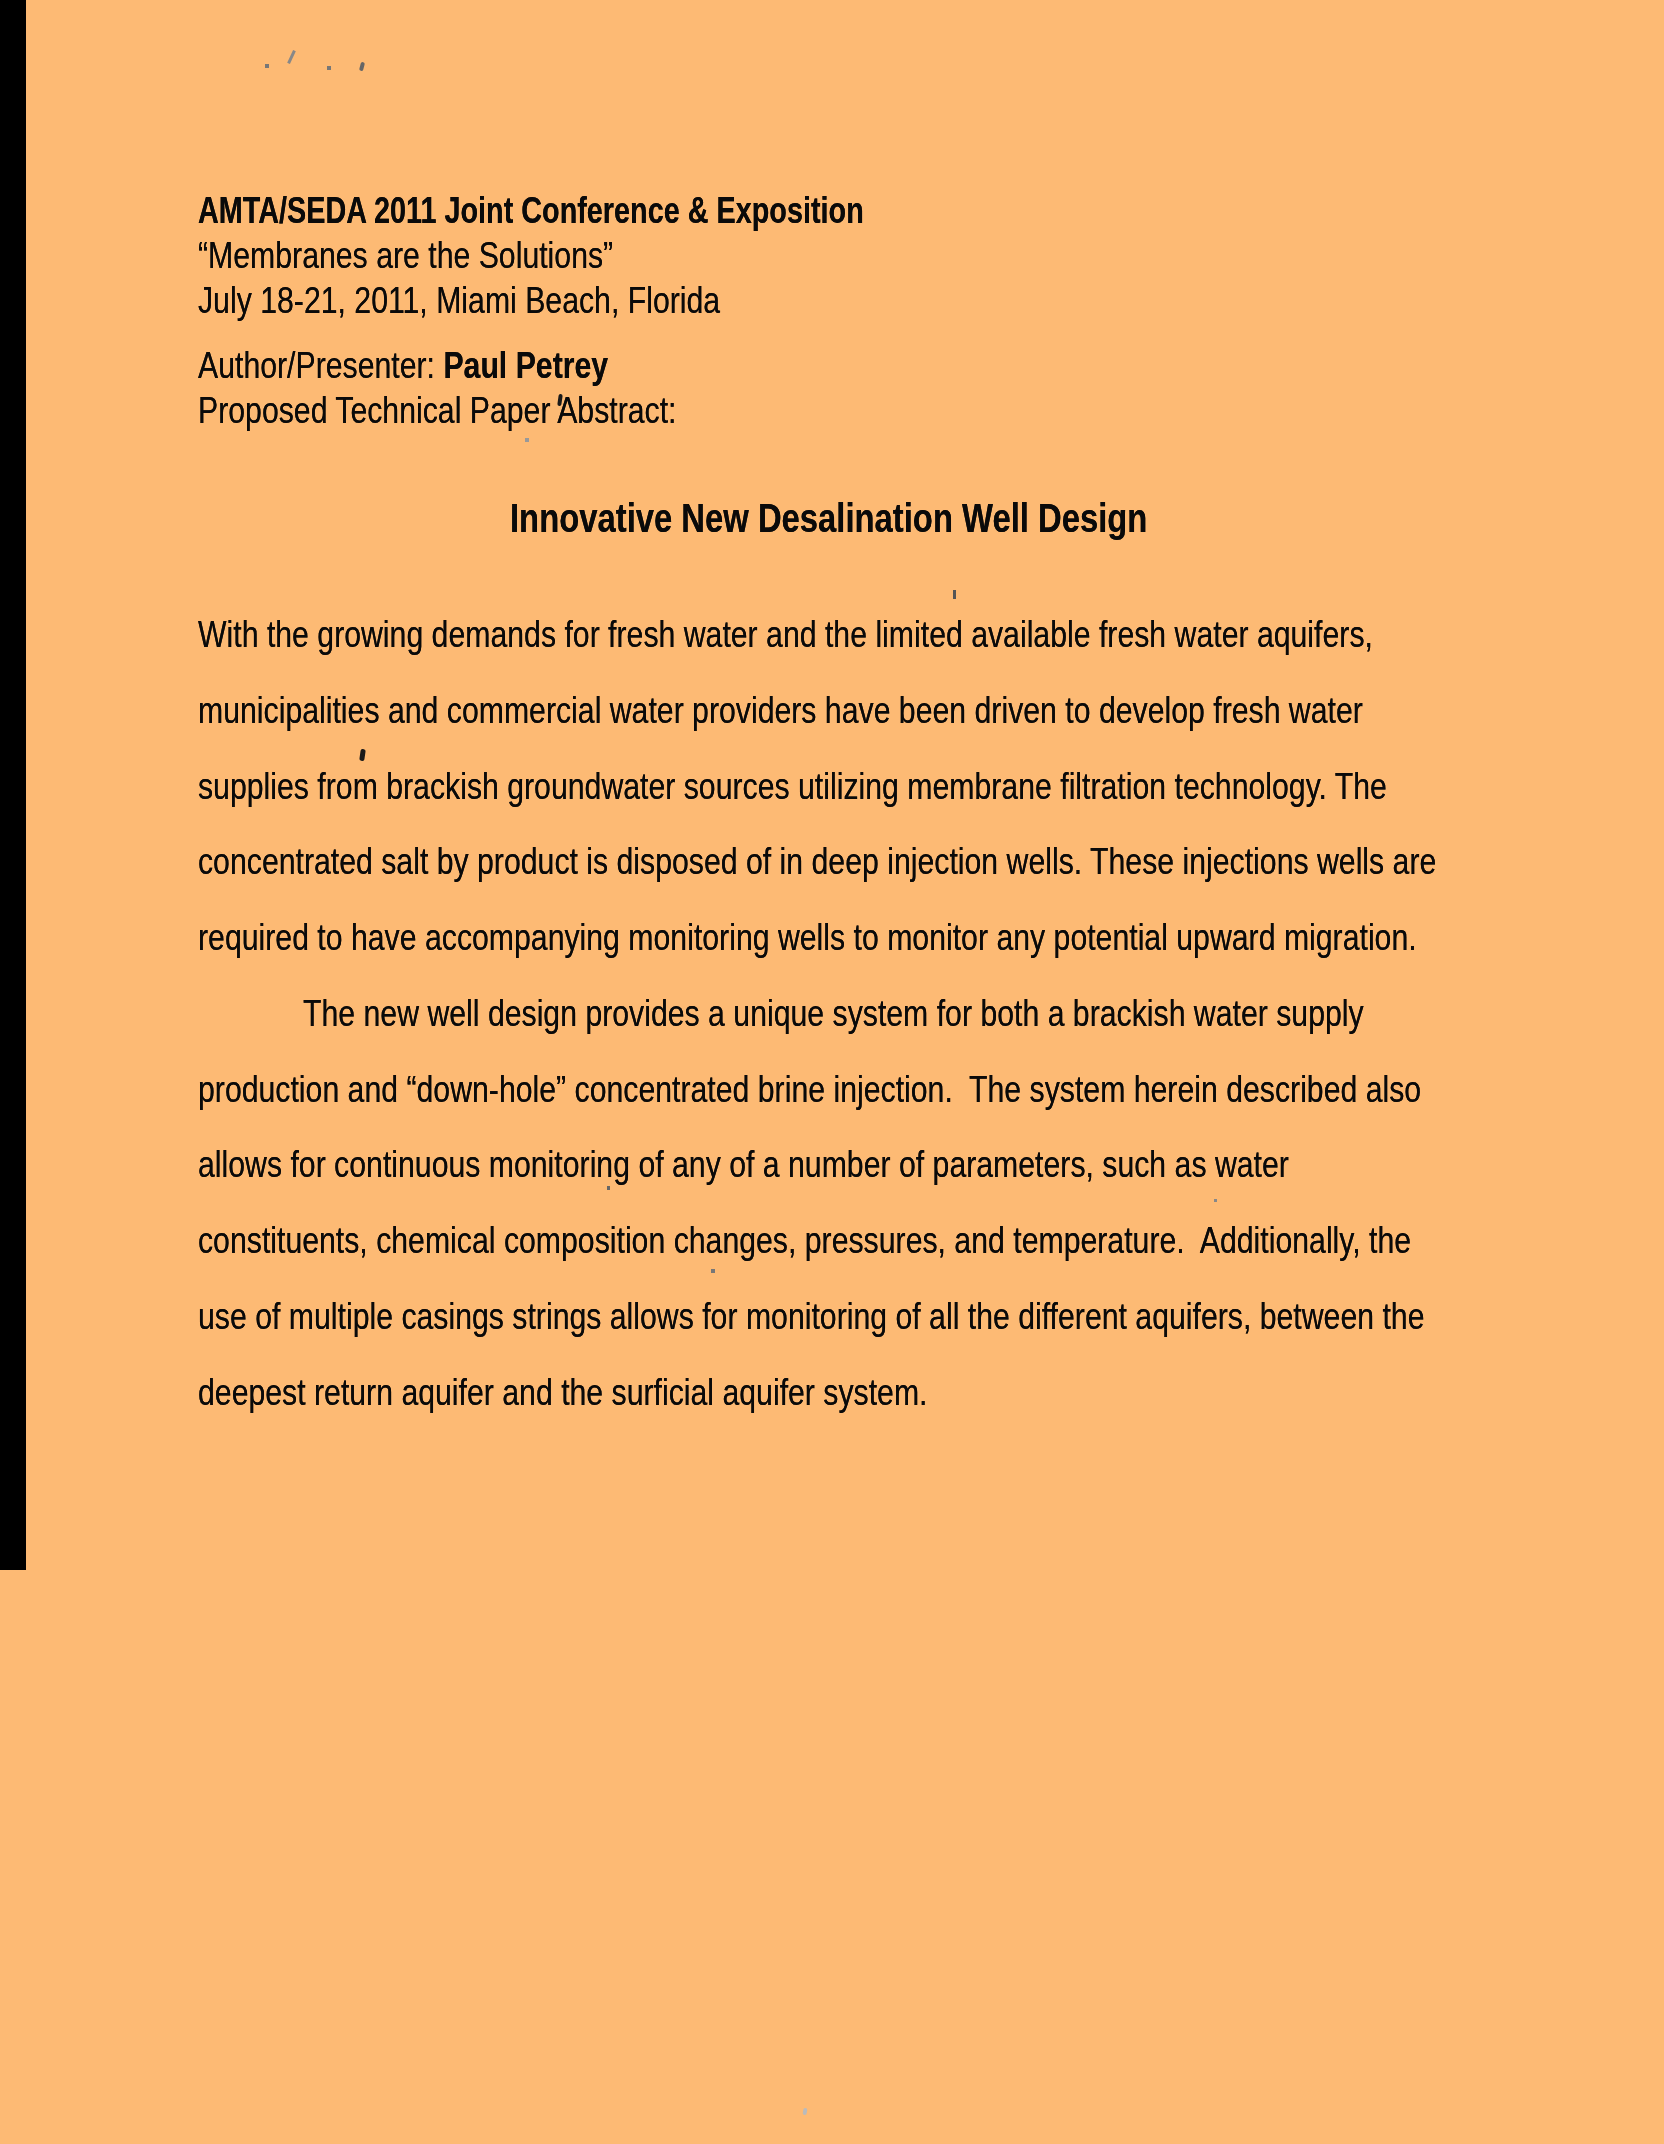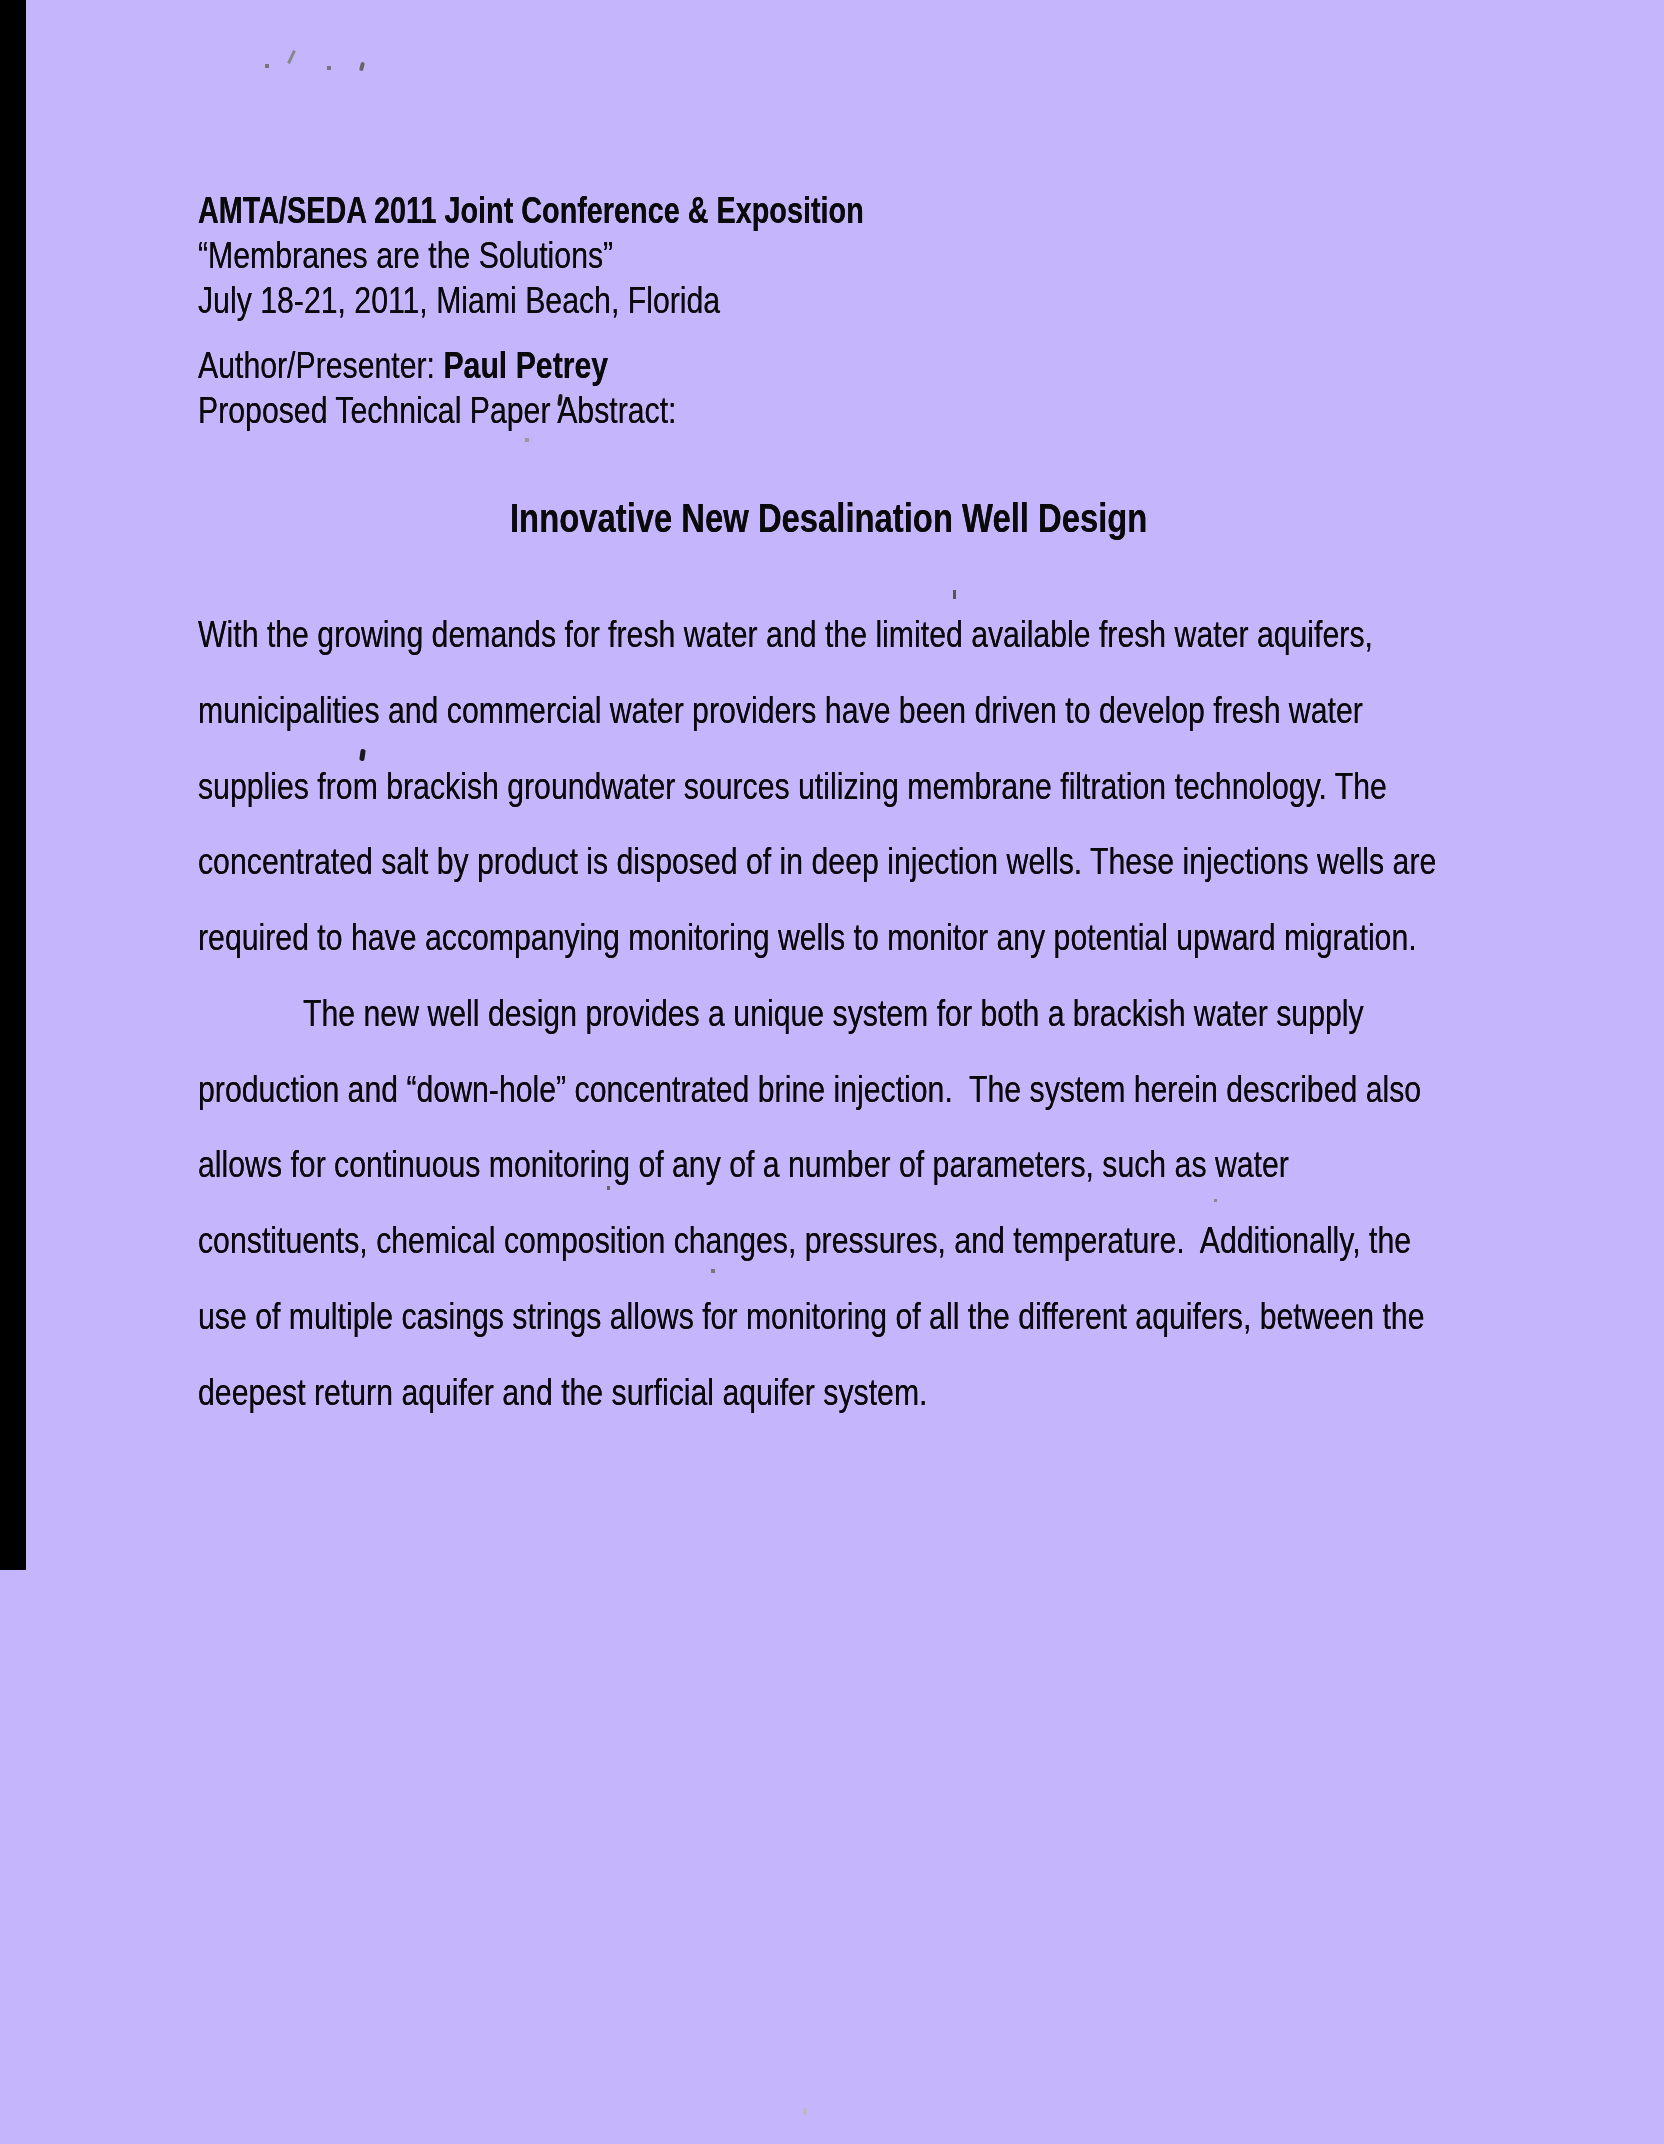--- a/index.html
+++ b/index.html
@@ -1,20 +1,20 @@
 <!DOCTYPE html>
 <html><head>
 <meta charset="utf-8">
 <style>
   html, body { margin: 0; padding: 0; background: #ffffff; }
   .page {
     position: relative;
     width: 1664px;
     height: 2144px;
-    background: #c4b5fd;
+    background: #fdba74;
     overflow: hidden;
     font-family: "Liberation Sans", sans-serif;
     color: #0a0a0a;
   }
   .line {
     position: absolute;
     left: 198px;
     font-size: 36px;
     line-height: 36px;
     white-space: pre;

